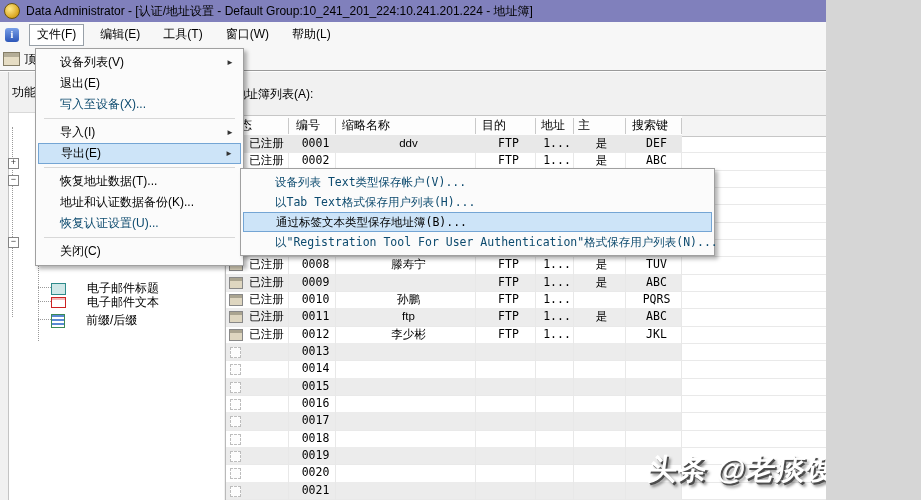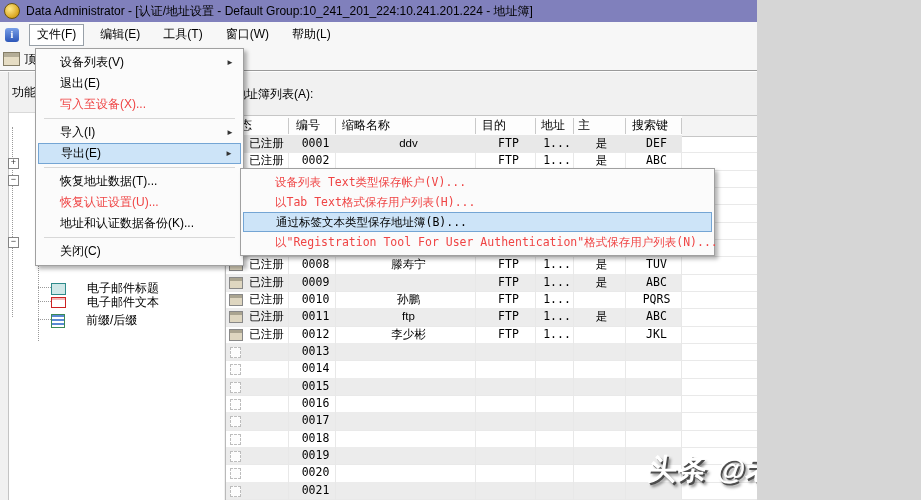--- a/index.html
+++ b/index.html
@@ -1,16 +1,16 @@
 <!DOCTYPE html>
 <html><head>
 <meta charset="utf-8">
 <style>
   html,body{margin:0;padding:0;background:#d6d6d6;}
-  .screen{position:relative;width:757px;height:500px;background:#ffffff;overflow:hidden;
+  .screen{position:relative;width:826px;height:500px;background:#ffffff;overflow:hidden;
           font-family:"Liberation Sans","DejaVu Sans",sans-serif;font-size:12px;color:#000;}
 
   
   .titlebar{position:absolute;left:0;top:0;right:0;height:22px;background:#8080bc;
             display:flex;align-items:center;gap:6px;padding-left:4px;}
   .title-icon{width:14px;height:14px;border-radius:50%;
               background:radial-gradient(circle at 35% 35%,#ffe98a,#d9a520 70%,#8a6a14);
               border:1px solid #6b5410;flex:0 0 auto;}
   .title-text{font-size:12px;color:#000;white-space:nowrap;}
 
@@ -68,21 +68,21 @@
   .ic-empty{position:absolute;left:4px;top:4px;width:9px;height:9px;border:1px dashed #bdbdbd;background:#fdfdfd;}
 
   
   .menupanel{position:absolute;background:#fbfbfb;border:1px solid #a0a0a0;
              box-shadow:3px 3px 4px rgba(0,0,0,.3);padding:3px 2px;}
   .filemenu{left:35px;top:48px;width:203px;z-index:10;}
   .submenu{left:240px;top:168px;width:469px;z-index:11;}
   .mi{position:relative;height:21px;line-height:21px;padding-left:22px;white-space:nowrap;}
   .submenu .mi{height:20px;line-height:20px;padding-left:32px;
                font-family:"DejaVu Sans Mono","Liberation Sans",sans-serif;font-size:11.5px;}
-  .mi.dis{color:#ef4444;}
+  .mi.dis{color:#0c4a6e;}
   .mi.hl{background:#cde4f8;border:1px solid #74a5d4;height:19px;line-height:19px;}
   .submenu .mi.hl{height:18px;line-height:18px;}
   .mi .arrow{position:absolute;right:7px;top:0;font-size:8px;color:#333;}
   .msep{height:1px;background:#d8d8d8;margin:3px 6px;}
 
   
   .watermark{position:absolute;left:648px;top:450px;z-index:20;color:#fff;font-weight:bold;
              font-size:29px;letter-spacing:1px;transform:skewX(-8deg);
              text-shadow:2px 2px 0 rgba(70,70,70,.95),4px 4px 3px rgba(0,0,0,.45);white-space:nowrap;}
 </style>
@@ -400,22 +400,22 @@
 
   <div class="menupanel filemenu" id="filemenu">
       <div class="mi">设备列表(V)<span class="arrow">►</span></div>
       <div class="mi">退出(E)</div>
       <div class="mi dis">写入至设备(X)...</div>
       <div class="msep"></div>
       <div class="mi">导入(I)<span class="arrow">►</span></div>
       <div class="mi hl">导出(E)<span class="arrow">►</span></div>
       <div class="msep"></div>
       <div class="mi">恢复地址数据(T)...</div>
+      <div class="mi">地址和认证数据备份(K)...</div>
       <div class="mi dis">恢复认证设置(U)...</div>
-      <div class="mi">地址和认证数据备份(K)...</div>
       <div class="msep"></div>
       <div class="mi">关闭(C)</div>
     </div>
 
   <div class="menupanel submenu" id="submenu">
       <div class="mi dis">设备列表 Text类型保存帐户(V)...</div>
       <div class="mi dis">以Tab Text格式保存用户列表(H)...</div>
       <div class="mi hl">通过标签文本类型保存地址簿(B)...</div>
       <div class="mi dis">以"Registration Tool For User Authentication"格式保存用户列表(N)...</div>
     </div>

